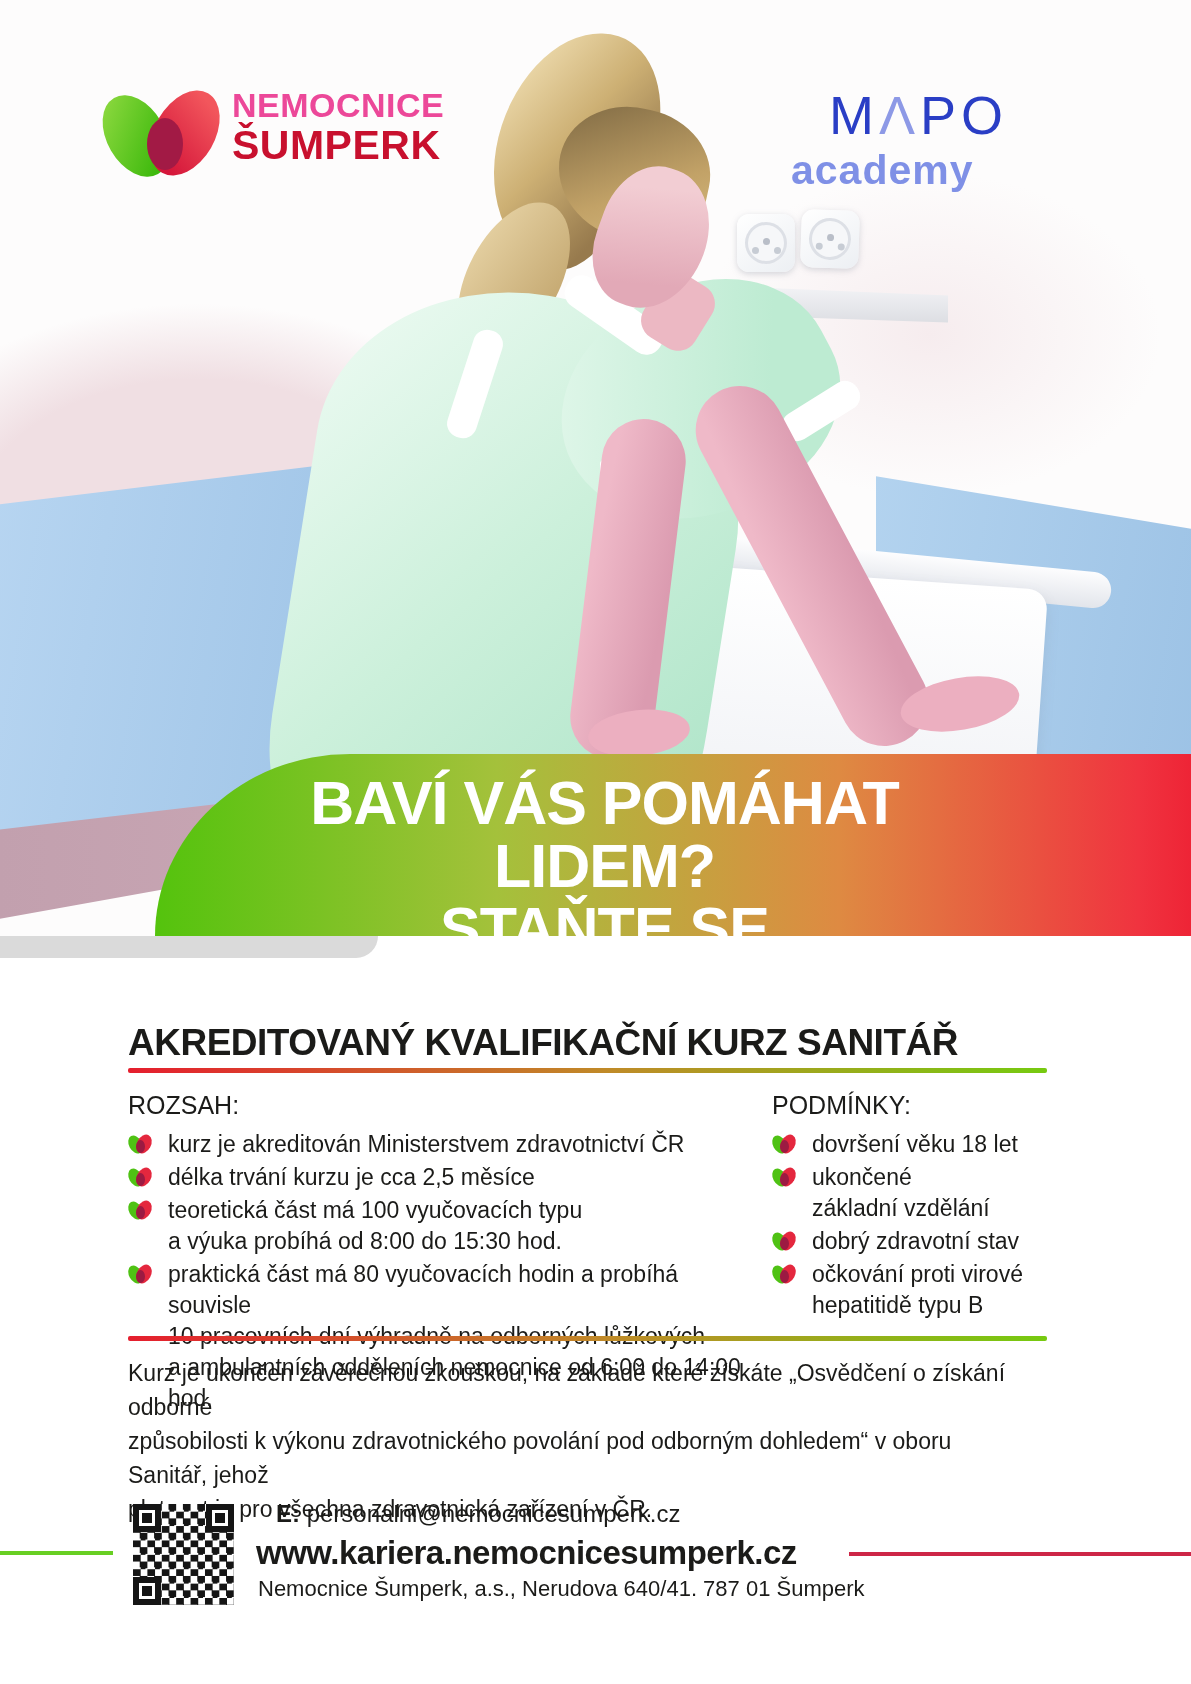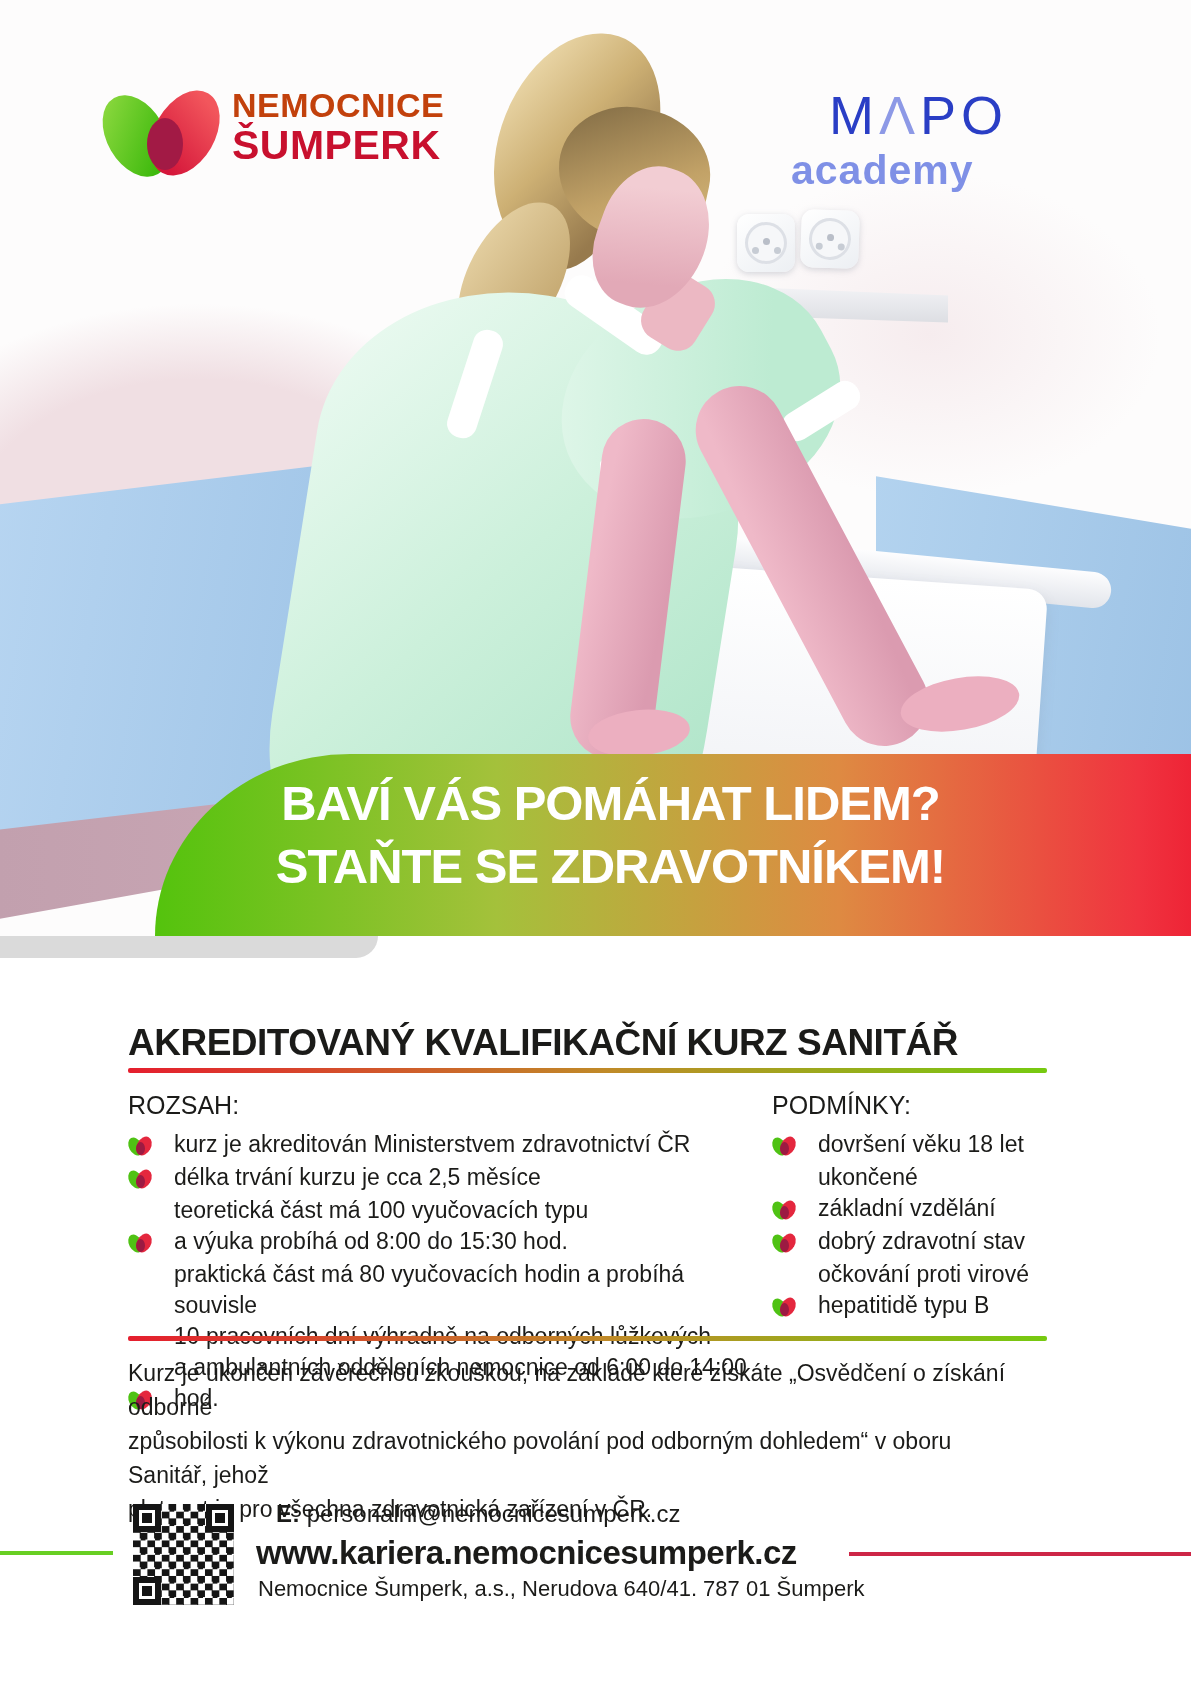--- a/index.html
+++ b/index.html
@@ -86,49 +86,49 @@
 
   
   .big-heart { left:103px; top:82px; width:122px; height:106px; }
   .big-heart i, .mini-heart i { position:absolute; display:block; border-radius:50%; }
   .big-heart .g { left:4px; top:10px; width:58px; height:88px; transform:rotate(-30deg);
     background:linear-gradient(140deg,#8bd83e 10%,#3eb90d 80%); }
   .big-heart .r { left:52px; top:5px; width:60px; height:92px; transform:rotate(30deg);
     background:linear-gradient(200deg,#f2565c 15%,#d5163a 85%); }
   .big-heart .o { left:44px; top:36px; width:36px; height:52px; background:#a21a45; }
   .hosp-text { left:232px; top:88px; line-height:1; }
-  .hosp-line1 { font-size:34px; font-weight:800; color:#c2410c; letter-spacing:0.5px; }
+  .hosp-line1 { font-size:34px; font-weight:800; color:#ec4899; letter-spacing:0.5px; }
   .hosp-line2 { font-size:41px; font-weight:800; color:#c8102e; letter-spacing:0.5px; margin-top:3px; }
   .mapo { left:793px; top:88px; font-size:54px; font-weight:500; letter-spacing:5px;
     color:#2a3ec5; line-height:1;margin-left:36px; }
   .mapo .lt { color:#8d99e6; }
   .mapo-academy { left:791px; top:150px; font-size:41px; font-weight:700; color:#7f90e6;
     letter-spacing:1px; line-height:1; }
 
   
   .banner { left:155px; top:754px; width:1036px; height:182px;
     border-top-left-radius:195px 182px;
     background:linear-gradient(90deg,#54c30d 0%,#a4c13b 33%,#de8a42 66%,#f0333f 95%,#ee2436 100%); }
-  .banner-text { position:absolute; left:68px; top:18px; width:775px; text-align:center;
-    color:#fff; font-size:49px; font-weight:800; line-height:63px; letter-spacing:-1px; }
+  .banner-text { position:absolute; left:62px; top:18px; width:775px; text-align:center;
+    color:#fff; font-size:61px; font-weight:800; line-height:63px; letter-spacing:-1px; }
   .understrip { left:0; top:936px; width:378px; height:22px; background:#dadada;
     border-radius:0 0 22px 0; }
 
   
   .content-text { color:#1b1b19; }
   .heading { left:128px; top:1022px; font-size:37px; font-weight:800; letter-spacing:-0.5px; }
   .divider { height:5px; border-radius:2px;
     background:linear-gradient(90deg,#e51e2e 0%,#c08a28 52%,#76ca10 100%); }
   .divider-1 { left:128px; top:1068px; width:919px; }
   .divider-2 { left:128px; top:1336px; width:919px; }
   .col-title { font-size:25px; font-weight:400; margin-bottom:8px; }
   .col { font-size:23px; line-height:31px; }
   .col-left { left:128px; top:1090px; width:620px; }
   .col-right { left:772px; top:1090px; width:300px; }
-  .bullet-item { display:flex; align-items:flex-end; gap:20px; margin-bottom:2px; }
+  .bullet-item { display:flex; align-items:flex-start; gap:14px; margin-bottom:2px; }
   .mini-heart { position:relative; width:26px; height:26px; flex:none; margin-top:3px; }
   .mini-heart .g { left:1px; top:3px; width:13px; height:19px; transform:rotate(-28deg); background:#4fc214; }
   .mini-heart .r { left:9px; top:2px; width:14px; height:20px; transform:rotate(28deg); background:#e4273e; }
   .mini-heart .o { left:8px; top:8px; width:9px; height:13px; background:#9c1a42; }
   .closing { left:128px; top:1356px; width:900px; font-size:23px; line-height:34px; }
 
   
   .line-green { left:0; top:1551px; width:113px; height:4px; background:#68cf23; }
   .line-red { left:849px; top:1552px; width:342px; height:4px; background:#cd2647; }
   .qr { left:133px; top:1504px; width:101px; height:101px; background:#fff;

